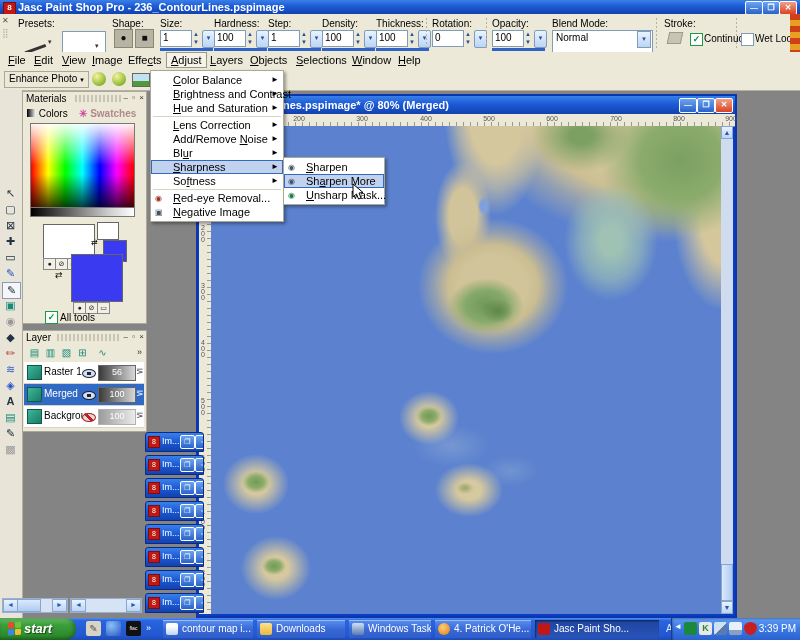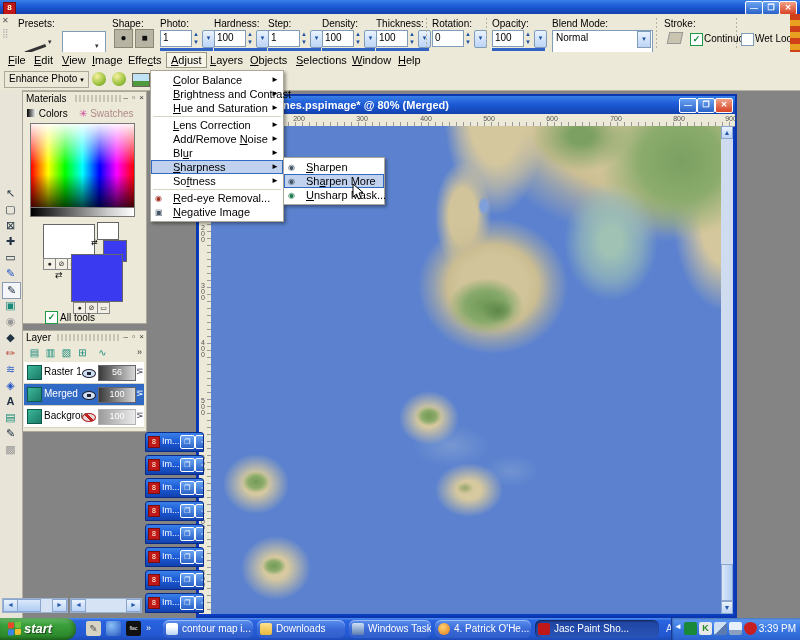--- a/index.html
+++ b/index.html
@@ -54,21 +54,21 @@
   .tool{position:absolute;left:2px;width:17px;height:15px;text-align:center;font-size:11px;line-height:15px;color:#234;}
   .tool.sel{border:1px solid #8a9ab5;background:#f4f6fa;}
   .tool.red{color:#b03020;} .tool.blue{color:#2858c8;} .tool.teal{color:#1a8a7a;} .tool.gray{color:#999;}
   
   .palette{background:#ece9d8;border:1px solid #aca899;}
   .paltitle{position:absolute;left:0;top:0;right:0;height:13px;font-size:10px;padding-left:3px;line-height:13px;
     background:#ece9d8;}
   .palbtns{position:absolute;right:1px;top:1px;font-size:8px;color:#333;letter-spacing:1px;}
   .palgrip{position:absolute;top:3px;height:7px;
     background:repeating-linear-gradient(90deg,#c9c5b4 0 2px,transparent 2px 4px);}
-  .tab{font-size:10px;}
+  .tab{font-size:10px;font-weight:bold;}
   #picker{position:absolute;left:7px;top:31px;width:103px;height:92px;border:1px solid #777;
     background:linear-gradient(180deg,rgba(255,255,255,.95) 0%,rgba(255,255,255,0) 45%,rgba(0,0,0,0) 55%,rgba(0,0,0,.95) 100%),
       linear-gradient(90deg,#f00,#ff0,#0f0,#0ff,#00f,#f0f,#f00);}
   #graystrip{position:absolute;left:7px;top:115px;width:103px;height:8px;
     background:linear-gradient(90deg,#000,#444,#888,#ccc,#fff);border:1px solid #777;}
   .swatch{position:absolute;border:1px solid #666;}
   .minibtn{position:absolute;width:11px;height:10px;border:1px solid #888;background:#f2f0e4;
     font-size:7px;line-height:9px;text-align:center;color:#222;}
   
   .lrow{position:absolute;left:1px;width:120px;height:21px;background:#fff;border-bottom:1px solid #d8d4c4;}
@@ -157,21 +157,21 @@
     background:linear-gradient(180deg,#4f8df0 0%,#2a64e0 12%,#2257d0 80%,#1c4ab8 100%);}
   #startbtn{position:absolute;left:0;top:0;width:76px;height:22px;border-radius:0 10px 10px 0;
     background:linear-gradient(180deg,#6cbf6c 0%,#3ba03b 30%,#2d8a2d 80%,#1f701f 100%);
     color:#fff;font-weight:bold;font-style:italic;font-size:13px;line-height:22px;text-align:center;
     text-shadow:1px 1px 1px rgba(0,0,0,.5);box-shadow:inset -2px 0 4px rgba(0,0,0,.3);}
   .flag{position:absolute;left:8px;top:4px;width:14px;height:14px;display:grid;grid-template-columns:6px 6px;
     grid-template-rows:6px 6px;gap:1px;transform:skewY(-4deg);}
   .flag i{border-radius:1px;}
   .qicon{position:absolute;top:3px;width:15px;height:15px;border-radius:2px;font-size:10px;line-height:15px;
     text-align:center;color:#fff;}
-  .taskbtn{position:absolute;top:2px;height:18px;border-radius:6px;color:#fff;font-size:10px;line-height:18px;
+  .taskbtn{position:absolute;top:2px;height:18px;border-radius:0;color:#fff;font-size:10px;line-height:18px;
     background:linear-gradient(180deg,#5a90ee,#3a6ad8 50%,#2f5cc8);box-shadow:inset 0 1px 0 rgba(255,255,255,.4);
     overflow:hidden;white-space:nowrap;}
   .taskbtn.active{background:linear-gradient(180deg,#1e44a0,#2a54b8);box-shadow:inset 1px 1px 2px rgba(0,0,0,.5);}
   .taskbtn .tic{position:absolute;left:3px;top:3px;width:12px;height:12px;border-radius:2px;}
   .taskbtn .tlb{position:absolute;left:19px;top:0;}
   #tray{position:absolute;right:0;top:0;width:128px;height:22px;
     background:linear-gradient(180deg,#5f9bf2 0%,#3a78e4 50%,#2a62d0 100%);
     border-left:1px solid #1a3c90;box-shadow:inset 1px 1px 2px rgba(0,0,0,.25);}
   .trayic{position:absolute;top:4px;width:13px;height:13px;border-radius:2px;font-size:9px;line-height:13px;
     text-align:center;color:#fff;}
@@ -179,39 +179,40 @@
   
   #cursor{position:absolute;left:352px;top:183px;z-index:60;}
 </style>
 </head>
 <body>
 
 <div id="app">
 
   <div class="abs" id="titlebar">
     <span class="appicon">8</span>
+    <span class="ttl">Jasc Paint Shop Pro - 236_ContourLines.pspimage</span>
     <span class="winbtn" style="left:745px">—</span>
     <span class="winbtn" style="left:762px">❐</span>
     <span class="winbtn close" style="left:779px">✕</span>
   </div>
 
   <div class="abs" id="toolbar">
     <span class="abs" style="left:2px;top:2px;font-size:8px;color:#555">✕</span>
     <span class="abs" style="left:2px;top:14px;font-size:9px;color:#aaa">⣿</span>
     <span class="tlab" style="left:18px">Presets:</span>
     <span class="abs" style="left:22px;top:20px;width:22px;height:14px;border-bottom:3px solid #333;transform:rotate(-20deg)"></span>
     <span class="abs" style="left:48px;top:24px;font-size:7px;color:#333">▾</span>
     <span class="abs" style="left:62px;top:17px;width:42px;height:30px;background:#fff;border:1px solid #7f9db9"></span>
     <span class="abs" style="left:95px;top:28px;font-size:7px;color:#333">▾</span>
 
     <span class="tlab" style="left:112px">Shape:</span>
     <span class="shapebtn" style="left:114px">●</span>
     <span class="shapebtn" style="left:135px">■</span>
 
-    <span class="tlab" style="left:160px">Photo:</span>
+    <span class="tlab" style="left:160px">Size:</span>
     <span class="spinbox" style="left:160px">
       <span class="spinval">1</span>
       <span class="spinarrows">▲<br>▼</span>
       <span class="spindrop">▾</span>
     </span>
     <span class="sliderbar" style="left:160px;width:53px"></span>
 
     <span class="tlab" style="left:214px">Hardness:</span>
     <span class="spinbox" style="left:214px">
       <span class="spinval">100</span>

